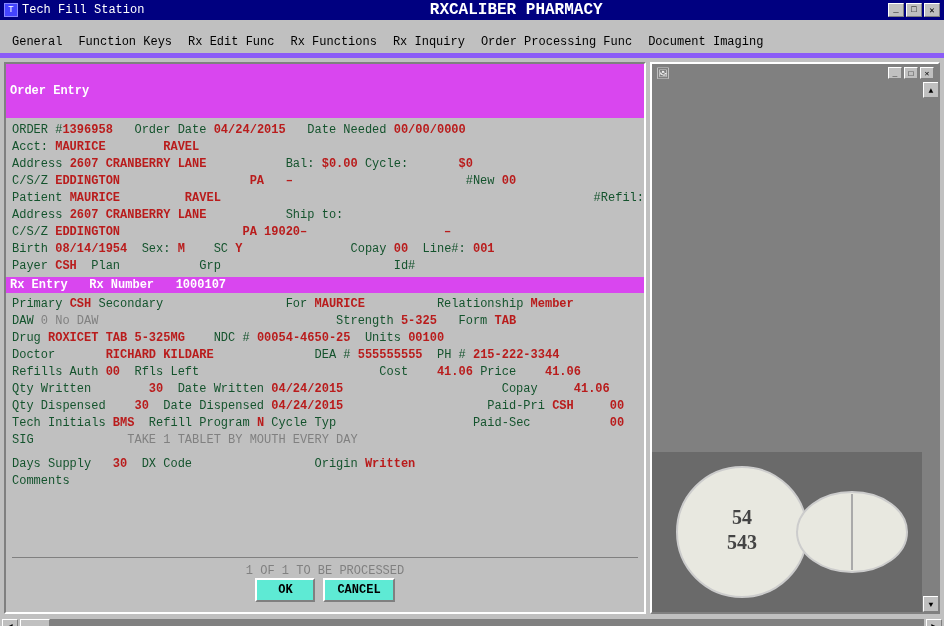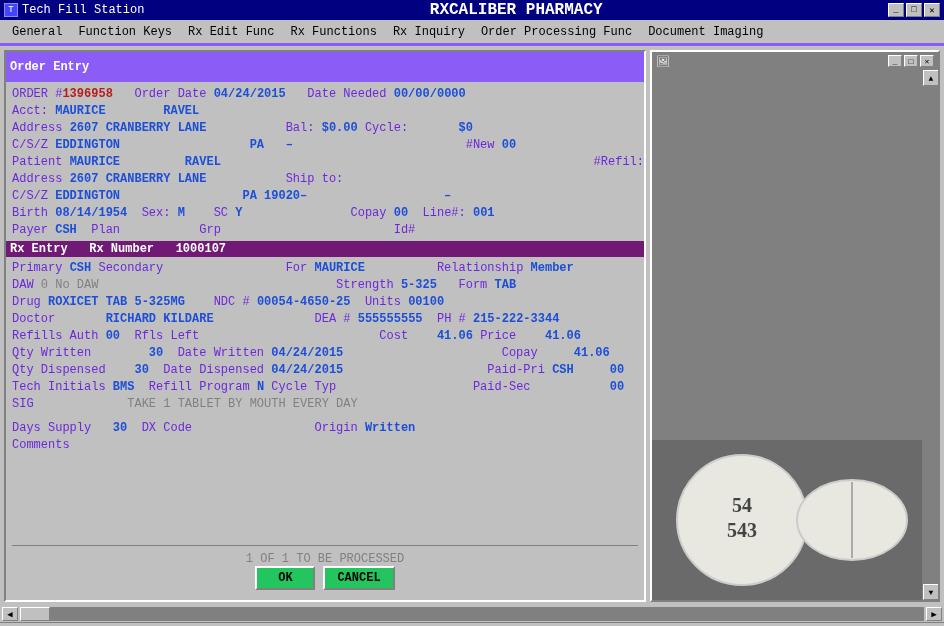--- a/index.html
+++ b/index.html
@@ -58,25 +58,25 @@
       align-items: center;
       justify-content: center;
       font-size: 9px;
       color: black;
       cursor: pointer;
     }
 
     
     .menu-bar {
       background: #c0c0c0;
-      border-bottom: 3px solid #8b5cf6;
-      display: flex;
-      align-items: center;
+      border-bottom: 5px solid #8b5cf6;
+      display: flex;
+      align-items: flex-end;
       padding: 2px 4px;
-      height: 26px;
+      height: 38px;
       gap: 0;
     }
     .menu-item {
       padding: 2px 8px;
       font-size: 12px;
       cursor: pointer;
       color: black;
     }
 
     
@@ -91,47 +91,47 @@
     
     .order-entry-panel {
       flex: 1;
       border: 2px solid;
       border-color: #808080 #ffffff #ffffff #808080;
       background: #c0c0c0;
       display: flex;
       flex-direction: column;
     }
     .panel-title {
-      background: #8b5cf6;
+      background: #d946ef;
       color: white;
-      padding: 8px 4px;
+      padding: 20px 4px;
       font-size: 12px;
       font-weight: bold;
     }
     .panel-body {
       flex: 1;
       padding: 4px 6px;
       display: flex;
       flex-direction: column;
       gap: 1px;
       overflow: hidden;
     }
 
     .info-row {
       display: flex;
       align-items: baseline;
       line-height: 16px;
       white-space: nowrap;
     }
-    .label { color: #6d28d9; }
-    .value { color: #1d4ed8; font-weight: bold; }
+    .label { color: #14532d; }
+    .value { color: #b91c1c; font-weight: bold; }
 
     
     .rx-entry-row {
-      background: #701a75;
+      background: #d946ef;
       color: white;
       padding: 1px 4px;
       margin: 2px -6px;
       font-weight: bold;
     }
 
     
     .value-gray { color: #808080; }
 
     .section-gap { height: 6px; }
@@ -148,21 +148,21 @@
       color: #808080;
       font-size: 12px;
     }
     .buttons-row {
       display: flex;
       gap: 8px;
     }
     .win-button {
       min-width: 60px;
       padding: 3px 12px;
-      background: #22c55e;
+      background: #5eead4;
       border: 2px solid;
       border-color: #ffffff #808080 #808080 #ffffff;
       font-family: 'Courier New', monospace;
       font-size: 12px;
       cursor: pointer;
       font-weight: bold;
     }
 
     
     .image-panel {

